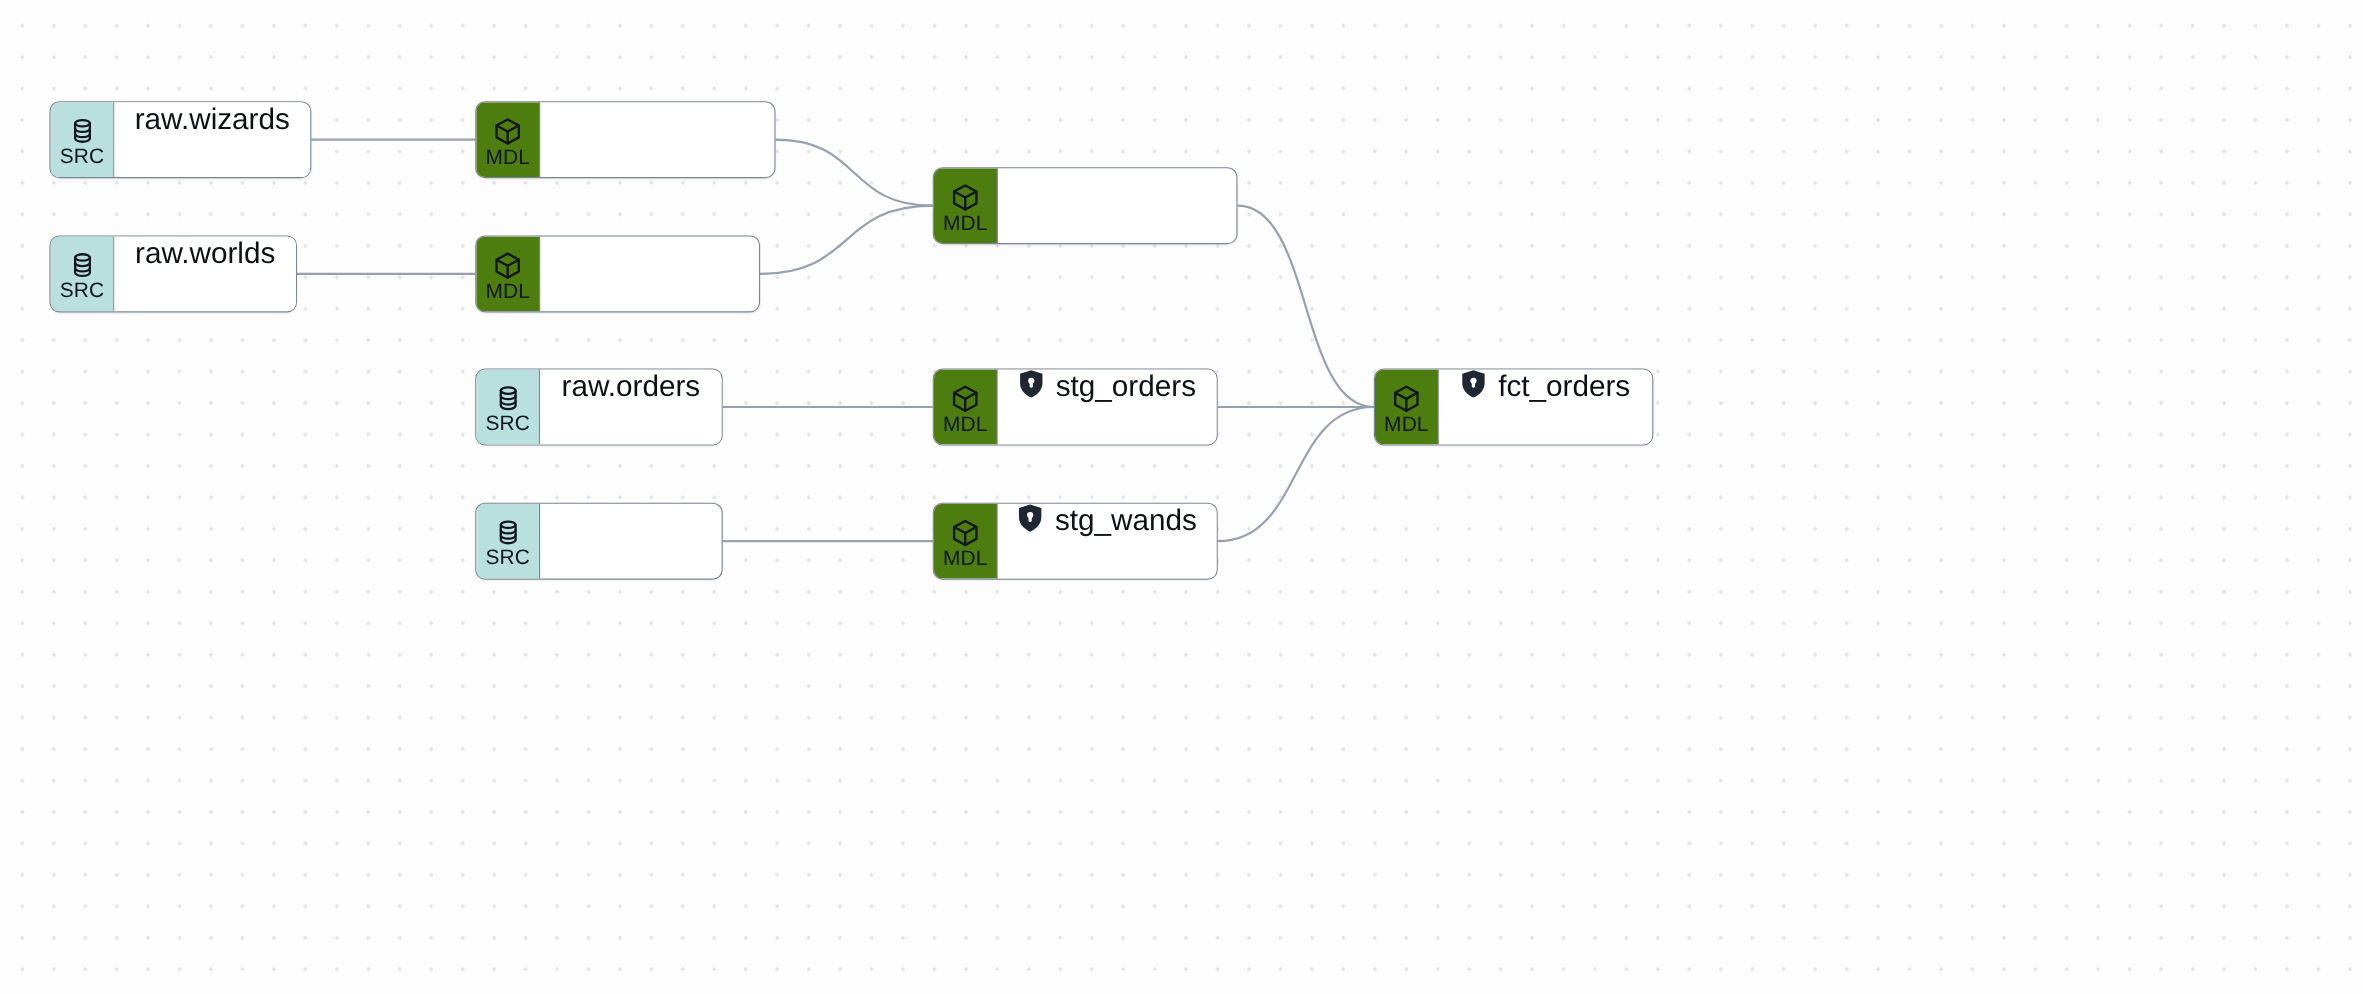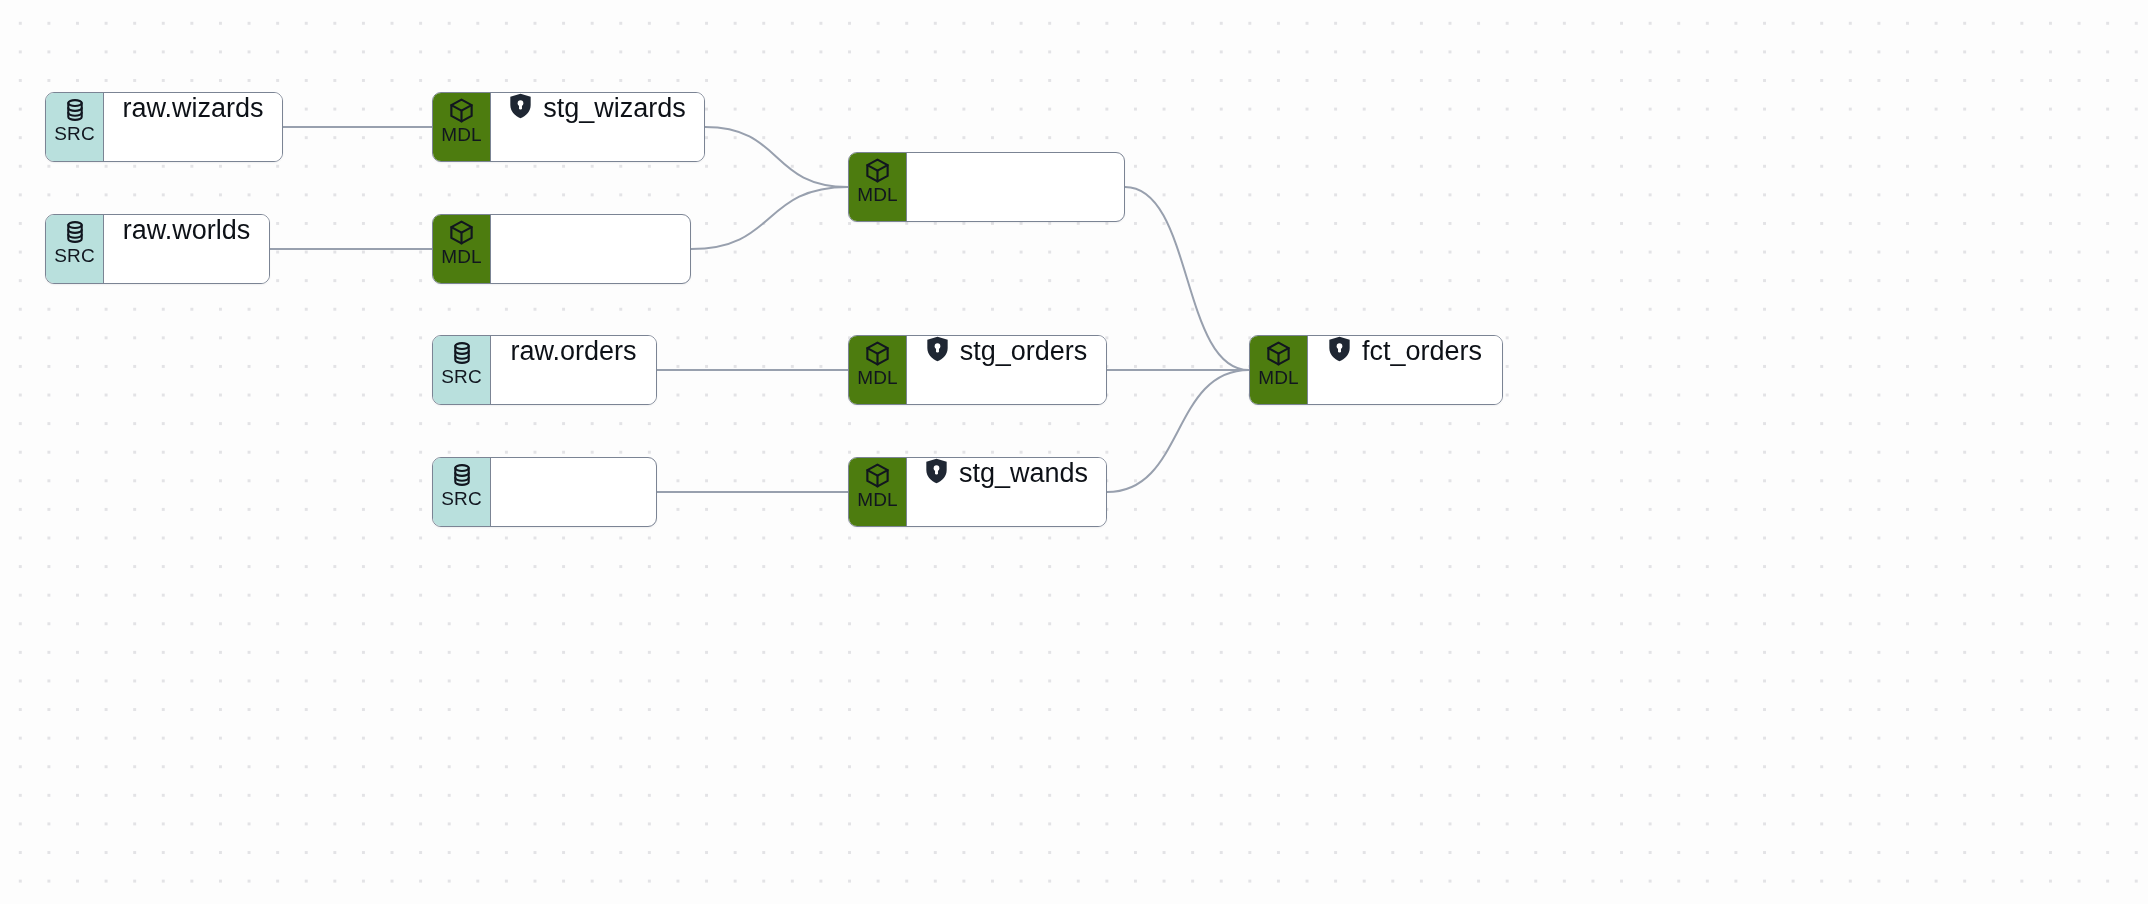--- a/index.html
+++ b/index.html
@@ -35,20 +35,21 @@
     background: #ffffff;
     box-shadow: 0 1px 2px rgba(20,25,40,0.06);
     overflow: hidden;
   }
   .badge {
     flex: 0 0 auto;
     width: 57px;
     display: flex;
     flex-direction: column;
     align-items: center;
+    justify-content: center;
     gap: 1px;
     border-right: 1.6px solid #7b8494;
     padding-top: 4px;
   }
   .badge-src { background: #b9e0dd; }
   .badge-mdl { background: #4d7c0f; }
   .badge svg { display: block; }
   .badge-text {
     font-size: 19px;
     line-height: 19px;
@@ -156,116 +157,106 @@
         <div class="badge badge-mdl">
           <span>
             <svg width="27" height="27" viewBox="0 0 24 24" fill="none" stroke="#11161f" stroke-width="1.9" stroke-linecap="round" stroke-linejoin="round">
               <path d="M12 2.3 21 7.2v9.6L12 21.7 3 16.8V7.2z"></path>
               <path d="M3 7.2l9 4.9 9-4.9"></path>
               <path d="M12 12.1v9.6"></path>
             </svg>
           </span>
           <span class="badge-text">MDL</span>
         </div>
+      </div>
+      <div class="node" style="left: 432px; top: 214px; width: 259px; height: 70px;">
+        <div class="badge badge-mdl">
+          <span>
+            <svg width="27" height="27" viewBox="0 0 24 24" fill="none" stroke="#11161f" stroke-width="1.9" stroke-linecap="round" stroke-linejoin="round">
+              <path d="M12 2.3 21 7.2v9.6L12 21.7 3 16.8V7.2z"></path>
+              <path d="M3 7.2l9 4.9 9-4.9"></path>
+              <path d="M12 12.1v9.6"></path>
+            </svg>
+          </span>
+          <span class="badge-text">MDL</span>
+        </div>
+      </div>
+      <div class="node" style="left: 848px; top: 335px; width: 259px; height: 70px;">
+        <div class="badge badge-mdl">
+          <span>
+            <svg width="27" height="27" viewBox="0 0 24 24" fill="none" stroke="#11161f" stroke-width="1.9" stroke-linecap="round" stroke-linejoin="round">
+              <path d="M12 2.3 21 7.2v9.6L12 21.7 3 16.8V7.2z"></path>
+              <path d="M3 7.2l9 4.9 9-4.9"></path>
+              <path d="M12 12.1v9.6"></path>
+            </svg>
+          </span>
+          <span class="badge-text">MDL</span>
+        </div>
         <div class="node-body">
           <span>
             <svg class="lock-icon" width="23" height="26" viewBox="0 0 20 23" xmlns="http://www.w3.org/2000/svg">
               <path d="M10 0.6 19 3.4v7.3c0 5.4-3.7 9.6-9 11.7-5.3-2.1-9-6.3-9-11.7V3.4z" fill="#1f2733"></path>
               <circle cx="10" cy="9" r="2.5" fill="#ffffff"></circle>
               <rect x="8.7" y="9.6" width="2.6" height="5" rx="1.2" fill="#ffffff"></rect>
             </svg>
           </span>
-          <span class="node-label">stg_wizards</span>
-        </div>
-      </div>
-      <div class="node" style="left: 432px; top: 214px; width: 259px; height: 70px;">
-        <div class="badge badge-mdl">
-          <span>
-            <svg width="27" height="27" viewBox="0 0 24 24" fill="none" stroke="#11161f" stroke-width="1.9" stroke-linecap="round" stroke-linejoin="round">
-              <path d="M12 2.3 21 7.2v9.6L12 21.7 3 16.8V7.2z"></path>
-              <path d="M3 7.2l9 4.9 9-4.9"></path>
-              <path d="M12 12.1v9.6"></path>
-            </svg>
-          </span>
-          <span class="badge-text">MDL</span>
-        </div>
-      </div>
-      <div class="node" style="left: 848px; top: 335px; width: 259px; height: 70px;">
+          <span class="node-label">stg_orders</span>
+        </div>
+      </div>
+      <div class="node" style="left: 848px; top: 457px; width: 259px; height: 70px;">
         <div class="badge badge-mdl">
           <span>
             <svg width="27" height="27" viewBox="0 0 24 24" fill="none" stroke="#11161f" stroke-width="1.9" stroke-linecap="round" stroke-linejoin="round">
               <path d="M12 2.3 21 7.2v9.6L12 21.7 3 16.8V7.2z"></path>
               <path d="M3 7.2l9 4.9 9-4.9"></path>
               <path d="M12 12.1v9.6"></path>
             </svg>
           </span>
           <span class="badge-text">MDL</span>
         </div>
         <div class="node-body">
           <span>
             <svg class="lock-icon" width="23" height="26" viewBox="0 0 20 23" xmlns="http://www.w3.org/2000/svg">
               <path d="M10 0.6 19 3.4v7.3c0 5.4-3.7 9.6-9 11.7-5.3-2.1-9-6.3-9-11.7V3.4z" fill="#1f2733"></path>
               <circle cx="10" cy="9" r="2.5" fill="#ffffff"></circle>
               <rect x="8.7" y="9.6" width="2.6" height="5" rx="1.2" fill="#ffffff"></rect>
             </svg>
           </span>
-          <span class="node-label">stg_orders</span>
-        </div>
-      </div>
-      <div class="node" style="left: 848px; top: 457px; width: 259px; height: 70px;">
+          <span class="node-label">stg_wands</span>
+        </div>
+      </div>
+      <div class="node" style="left: 848px; top: 152px; width: 277px; height: 70px;">
+        <div class="badge badge-mdl">
+          <span>
+            <svg width="27" height="27" viewBox="0 0 24 24" fill="none" stroke="#11161f" stroke-width="1.9" stroke-linecap="round" stroke-linejoin="round">
+              <path d="M12 2.3 21 7.2v9.6L12 21.7 3 16.8V7.2z"></path>
+              <path d="M3 7.2l9 4.9 9-4.9"></path>
+              <path d="M12 12.1v9.6"></path>
+            </svg>
+          </span>
+          <span class="badge-text">MDL</span>
+        </div>
+      </div>
+      <div class="node" style="left: 1249px; top: 335px; width: 254px; height: 70px;">
         <div class="badge badge-mdl">
           <span>
             <svg width="27" height="27" viewBox="0 0 24 24" fill="none" stroke="#11161f" stroke-width="1.9" stroke-linecap="round" stroke-linejoin="round">
               <path d="M12 2.3 21 7.2v9.6L12 21.7 3 16.8V7.2z"></path>
               <path d="M3 7.2l9 4.9 9-4.9"></path>
               <path d="M12 12.1v9.6"></path>
             </svg>
           </span>
           <span class="badge-text">MDL</span>
         </div>
         <div class="node-body">
           <span>
             <svg class="lock-icon" width="23" height="26" viewBox="0 0 20 23" xmlns="http://www.w3.org/2000/svg">
               <path d="M10 0.6 19 3.4v7.3c0 5.4-3.7 9.6-9 11.7-5.3-2.1-9-6.3-9-11.7V3.4z" fill="#1f2733"></path>
               <circle cx="10" cy="9" r="2.5" fill="#ffffff"></circle>
               <rect x="8.7" y="9.6" width="2.6" height="5" rx="1.2" fill="#ffffff"></rect>
             </svg>
           </span>
-          <span class="node-label">stg_wands</span>
-        </div>
-      </div>
-      <div class="node" style="left: 848px; top: 152px; width: 277px; height: 70px;">
-        <div class="badge badge-mdl">
-          <span>
-            <svg width="27" height="27" viewBox="0 0 24 24" fill="none" stroke="#11161f" stroke-width="1.9" stroke-linecap="round" stroke-linejoin="round">
-              <path d="M12 2.3 21 7.2v9.6L12 21.7 3 16.8V7.2z"></path>
-              <path d="M3 7.2l9 4.9 9-4.9"></path>
-              <path d="M12 12.1v9.6"></path>
-            </svg>
-          </span>
-          <span class="badge-text">MDL</span>
-        </div>
-      </div>
-      <div class="node" style="left: 1249px; top: 335px; width: 254px; height: 70px;">
-        <div class="badge badge-mdl">
-          <span>
-            <svg width="27" height="27" viewBox="0 0 24 24" fill="none" stroke="#11161f" stroke-width="1.9" stroke-linecap="round" stroke-linejoin="round">
-              <path d="M12 2.3 21 7.2v9.6L12 21.7 3 16.8V7.2z"></path>
-              <path d="M3 7.2l9 4.9 9-4.9"></path>
-              <path d="M12 12.1v9.6"></path>
-            </svg>
-          </span>
-          <span class="badge-text">MDL</span>
-        </div>
-        <div class="node-body">
-          <span>
-            <svg class="lock-icon" width="23" height="26" viewBox="0 0 20 23" xmlns="http://www.w3.org/2000/svg">
-              <path d="M10 0.6 19 3.4v7.3c0 5.4-3.7 9.6-9 11.7-5.3-2.1-9-6.3-9-11.7V3.4z" fill="#1f2733"></path>
-              <circle cx="10" cy="9" r="2.5" fill="#ffffff"></circle>
-              <rect x="8.7" y="9.6" width="2.6" height="5" rx="1.2" fill="#ffffff"></rect>
-            </svg>
-          </span>
           <span class="node-label">fct_orders</span>
         </div>
       </div>
     </div>
 
 </div>
 
 </body></html>

